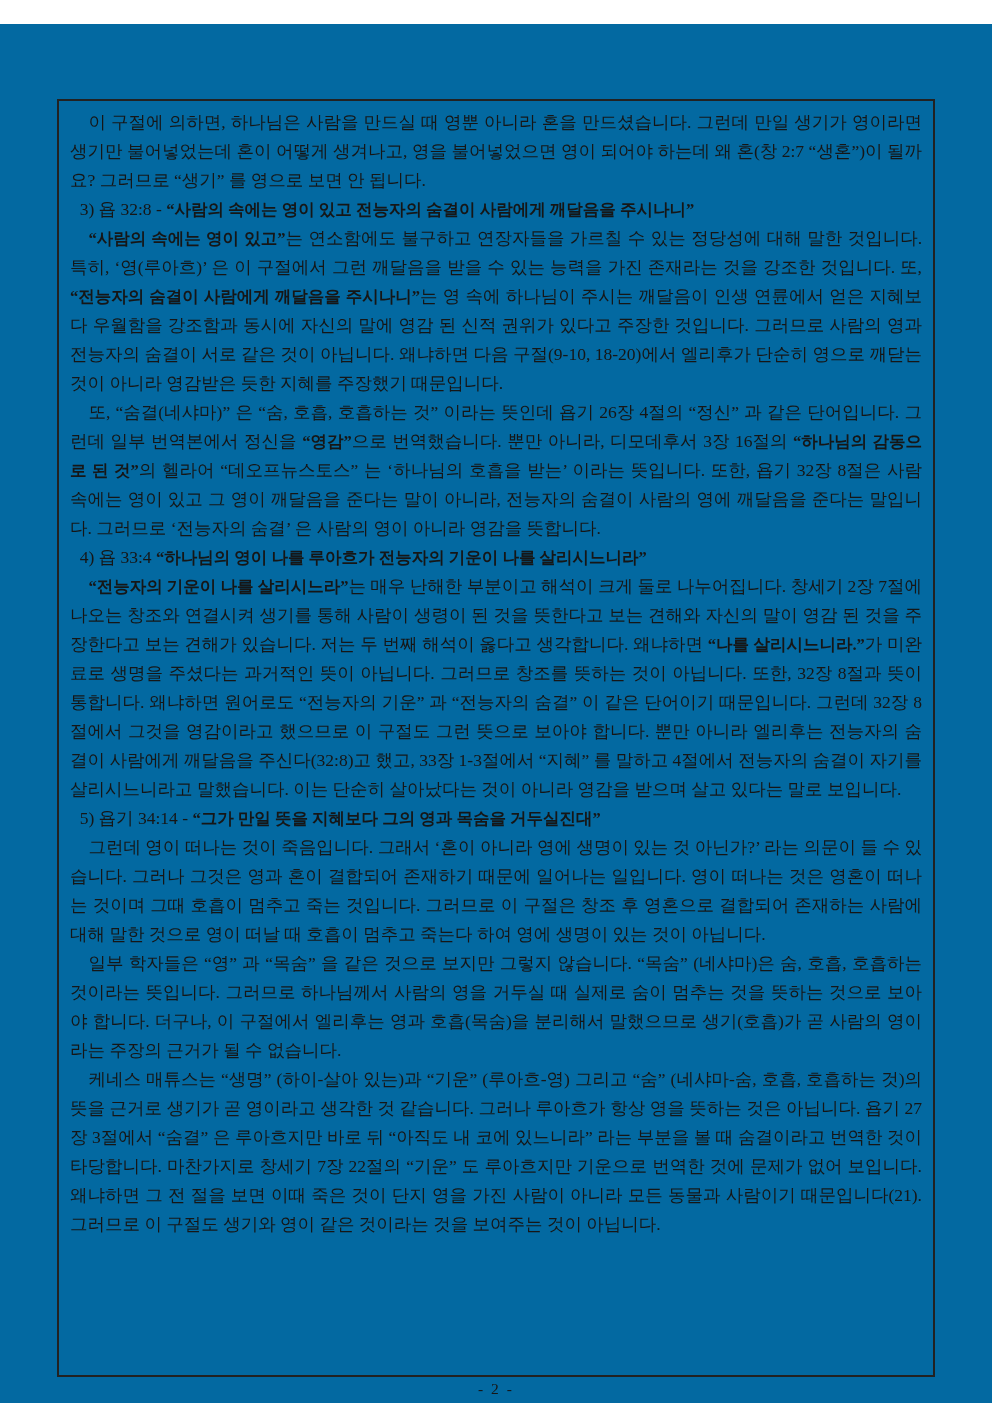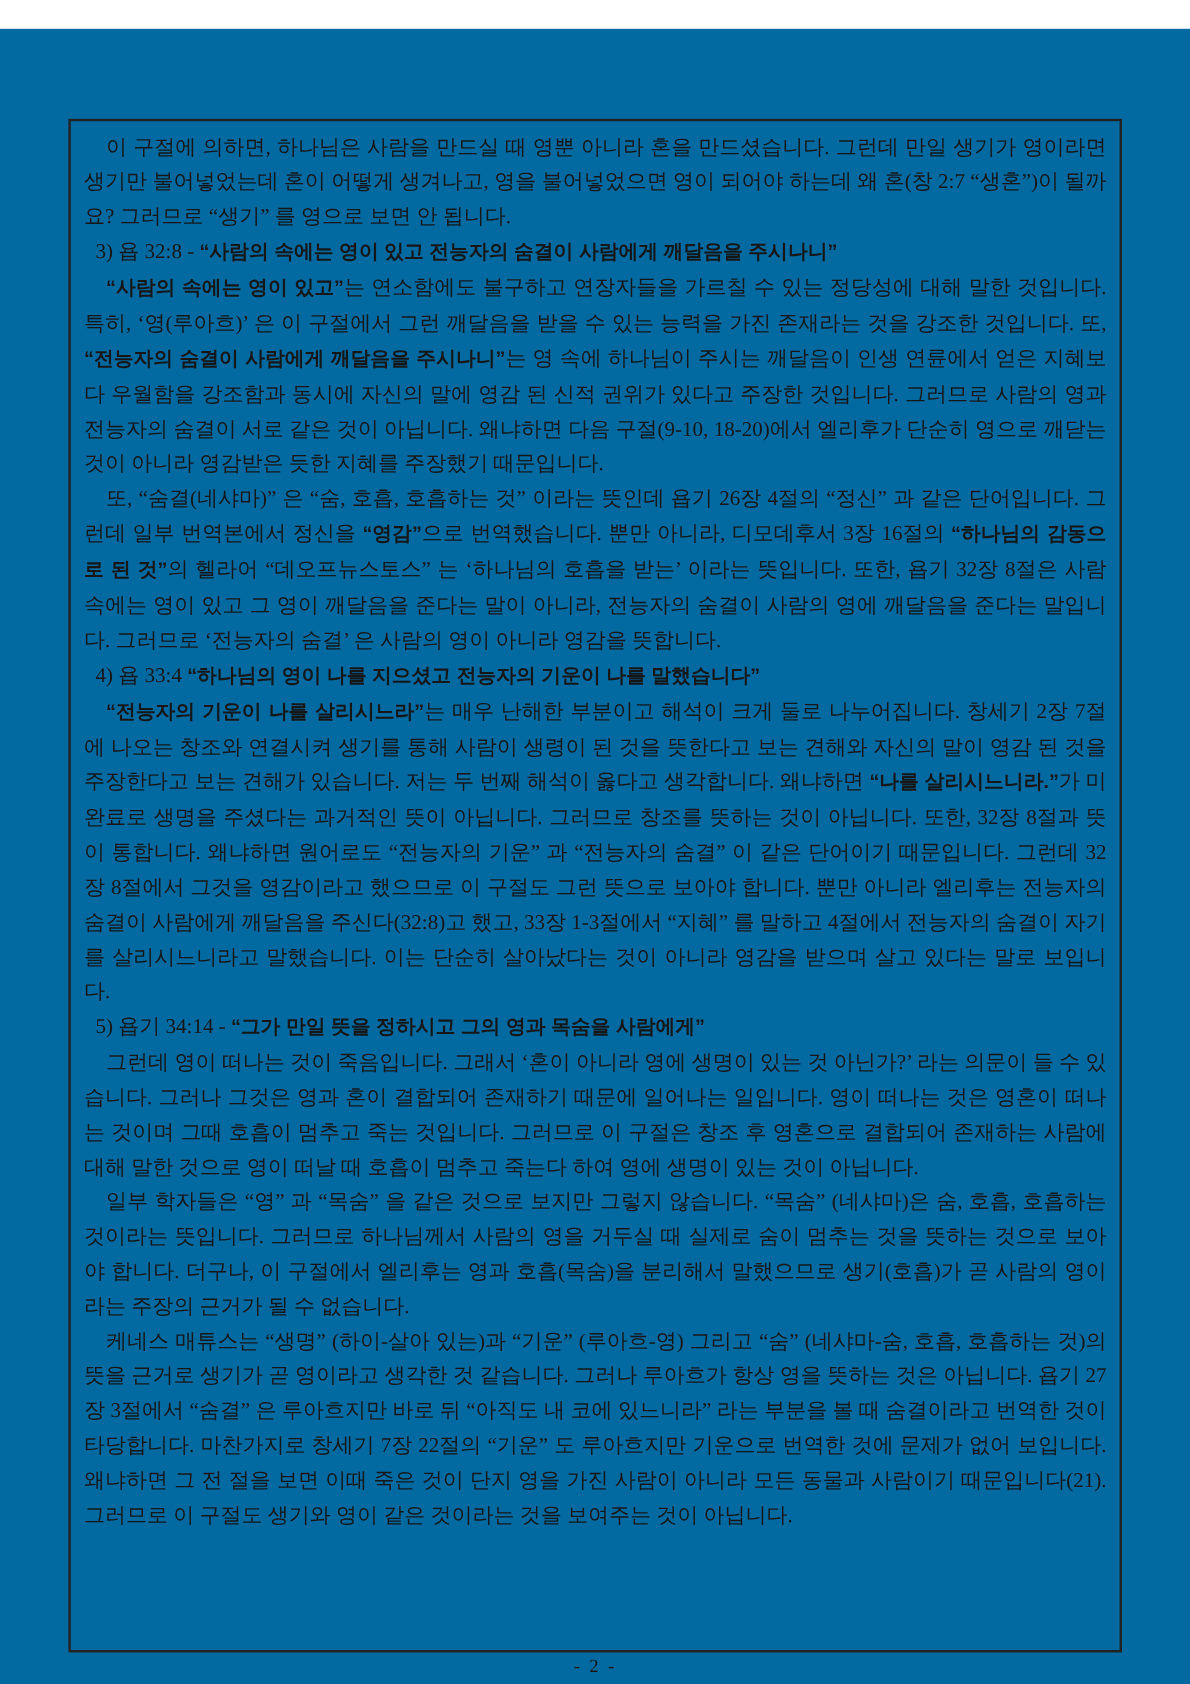--- a/index.html
+++ b/index.html
@@ -35,21 +35,21 @@
     text-align: justify;
     text-justify: inter-character;
     word-break: break-all;
     text-indent: 1.05em;
   }
   .heading {
     text-indent: 0.55em;
   }
   .bold {
     font-weight: 700;
-    font-family: Liberation Sans, sans-serif;
+    font-family: Liberation Serif, serif;
     font-size: 16.5px;
   }
   .footer {
     position: absolute;
     left: 0;
     right: 0;
     top: 1356px;
     text-align: center;
     font-size: 15.5px;
     letter-spacing: 2px;
@@ -58,22 +58,22 @@
 </style>
 </head>
 <body>
 
 <div class="sheet">
   <div class="frame">
     <p class="para"><span>이 구절에 의하면, 하나님은 사람을 만드실 때 영뿐 아니라 혼을 만드셨습니다. 그런데 만일 생기가 영이라면 생기만 불어넣었는데 혼이 어떻게 생겨나고, 영을 불어넣었으면 영이 되어야 하는데 왜 혼(창 2:7 “생혼”)이 될까요? 그러므로 “생기” 를 영으로 보면 안 됩니다.</span></p>
     <p class="para heading"><span>3) 욥 32:8 - </span><span class="bold">“사람의 속에는 영이 있고 전능자의 숨결이 사람에게 깨달음을 주시나니”</span></p>
     <p class="para"><span class="bold">“사람의 속에는 영이 있고”</span><span>는 연소함에도 불구하고 연장자들을 가르칠 수 있는 정당성에 대해 말한 것입니다. 특히, ‘영(루아흐)’ 은 이 구절에서 그런 깨달음을 받을 수 있는 능력을 가진 존재라는 것을 강조한 것입니다. 또, </span><span class="bold">“전능자의 숨결이 사람에게 깨달음을 주시나니”</span><span>는 영 속에 하나님이 주시는 깨달음이 인생 연륜에서 얻은 지혜보다 우월함을 강조함과 동시에 자신의 말에 영감 된 신적 권위가 있다고 주장한 것입니다. 그러므로 사람의 영과 전능자의 숨결이 서로 같은 것이 아닙니다. 왜냐하면 다음 구절(9-10, 18-20)에서 엘리후가 단순히 영으로 깨닫는 것이 아니라 영감받은 듯한 지혜를 주장했기 때문입니다.</span></p>
     <p class="para"><span>또, “숨결(네샤마)” 은 “숨, 호흡, 호흡하는 것” 이라는 뜻인데 욥기 26장 4절의 “정신” 과 같은 단어입니다. 그런데 일부 번역본에서 정신을 </span><span class="bold">“영감”</span><span>으로 번역했습니다. 뿐만 아니라, 디모데후서 3장 16절의 </span><span class="bold">“하나님의 감동으로 된 것”</span><span>의 헬라어 “데오프뉴스토스” 는 ‘하나님의 호흡을 받는’ 이라는 뜻입니다. 또한, 욥기 32장 8절은 사람 속에는 영이 있고 그 영이 깨달음을 준다는 말이 아니라, 전능자의 숨결이 사람의 영에 깨달음을 준다는 말입니다. 그러므로 ‘전능자의 숨결’ 은 사람의 영이 아니라 영감을 뜻합니다.</span></p>
-    <p class="para heading"><span>4) 욥 33:4 </span><span class="bold">“하나님의 영이 나를 지으셨고 전능자의 기운이 나를 말했습니다”</span></p>
+    <p class="para heading"><span>4) 욥 33:4 </span><span class="bold">“하나님의 영이 나를 루아흐가 전능자의 기운이 나를 살리시느니라”</span></p>
     <p class="para"><span class="bold">“전능자의 기운이 나를 살리시느라”</span><span>는 매우 난해한 부분이고 해석이 크게 둘로 나누어집니다. 창세기 2장 7절에 나오는 창조와 연결시켜 생기를 통해 사람이 생령이 된 것을 뜻한다고 보는 견해와 자신의 말이 영감 된 것을 주장한다고 보는 견해가 있습니다. 저는 두 번째 해석이 옳다고 생각합니다. 왜냐하면 </span><span class="bold">“나를 살리시느니라.”</span><span>가 미완료로 생명을 주셨다는 과거적인 뜻이 아닙니다. 그러므로 창조를 뜻하는 것이 아닙니다. 또한, 32장 8절과 뜻이 통합니다. 왜냐하면 원어로도 “전능자의 기운” 과 “전능자의 숨결” 이 같은 단어이기 때문입니다. 그런데 32장 8절에서 그것을 영감이라고 했으므로 이 구절도 그런 뜻으로 보아야 합니다. 뿐만 아니라 엘리후는 전능자의 숨결이 사람에게 깨달음을 주신다(32:8)고 했고, 33장 1-3절에서 “지혜” 를 말하고 4절에서 전능자의 숨결이 자기를 살리시느니라고 말했습니다. 이는 단순히 살아났다는 것이 아니라 영감을 받으며 살고 있다는 말로 보입니다.</span></p>
-    <p class="para heading"><span>5) 욥기 34:14 - </span><span class="bold">“그가 만일 뜻을 정하시고 그의 영과 목숨을 사람에게”</span></p>
+    <p class="para heading"><span>5) 욥기 34:14 - </span><span class="bold">“그가 만일 뜻을 지혜보다 그의 영과 목숨을 거두실진대”</span></p>
     <p class="para"><span>그런데 영이 떠나는 것이 죽음입니다. 그래서 ‘혼이 아니라 영에 생명이 있는 것 아닌가?’ 라는 의문이 들 수 있습니다. 그러나 그것은 영과 혼이 결합되어 존재하기 때문에 일어나는 일입니다. 영이 떠나는 것은 영혼이 떠나는 것이며 그때 호흡이 멈추고 죽는 것입니다. 그러므로 이 구절은 창조 후 영혼으로 결합되어 존재하는 사람에 대해 말한 것으로 영이 떠날 때 호흡이 멈추고 죽는다 하여 영에 생명이 있는 것이 아닙니다.</span></p>
     <p class="para"><span>일부 학자들은 “영” 과 “목숨” 을 같은 것으로 보지만 그렇지 않습니다. “목숨” (네샤마)은 숨, 호흡, 호흡하는 것이라는 뜻입니다. 그러므로 하나님께서 사람의 영을 거두실 때 실제로 숨이 멈추는 것을 뜻하는 것으로 보아야 합니다. 더구나, 이 구절에서 엘리후는 영과 호흡(목숨)을 분리해서 말했으므로 생기(호흡)가 곧 사람의 영이라는 주장의 근거가 될 수 없습니다.</span></p>
     <p class="para"><span>케네스 매튜스는 “생명” (하이-살아 있는)과 “기운” (루아흐-영) 그리고 “숨” (네샤마-숨, 호흡, 호흡하는 것)의 뜻을 근거로 생기가 곧 영이라고 생각한 것 같습니다. 그러나 루아흐가 항상 영을 뜻하는 것은 아닙니다. 욥기 27장 3절에서 “숨결” 은 루아흐지만 바로 뒤 “아직도 내 코에 있느니라” 라는 부분을 볼 때 숨결이라고 번역한 것이 타당합니다. 마찬가지로 창세기 7장 22절의 “기운” 도 루아흐지만 기운으로 번역한 것에 문제가 없어 보입니다. 왜냐하면 그 전 절을 보면 이때 죽은 것이 단지 영을 가진 사람이 아니라 모든 동물과 사람이기 때문입니다(21). 그러므로 이 구절도 생기와 영이 같은 것이라는 것을 보여주는 것이 아닙니다.</span></p>
 
   </div>
   <div class="footer">- 2 -</div>
 </div>
 
 </body></html>

